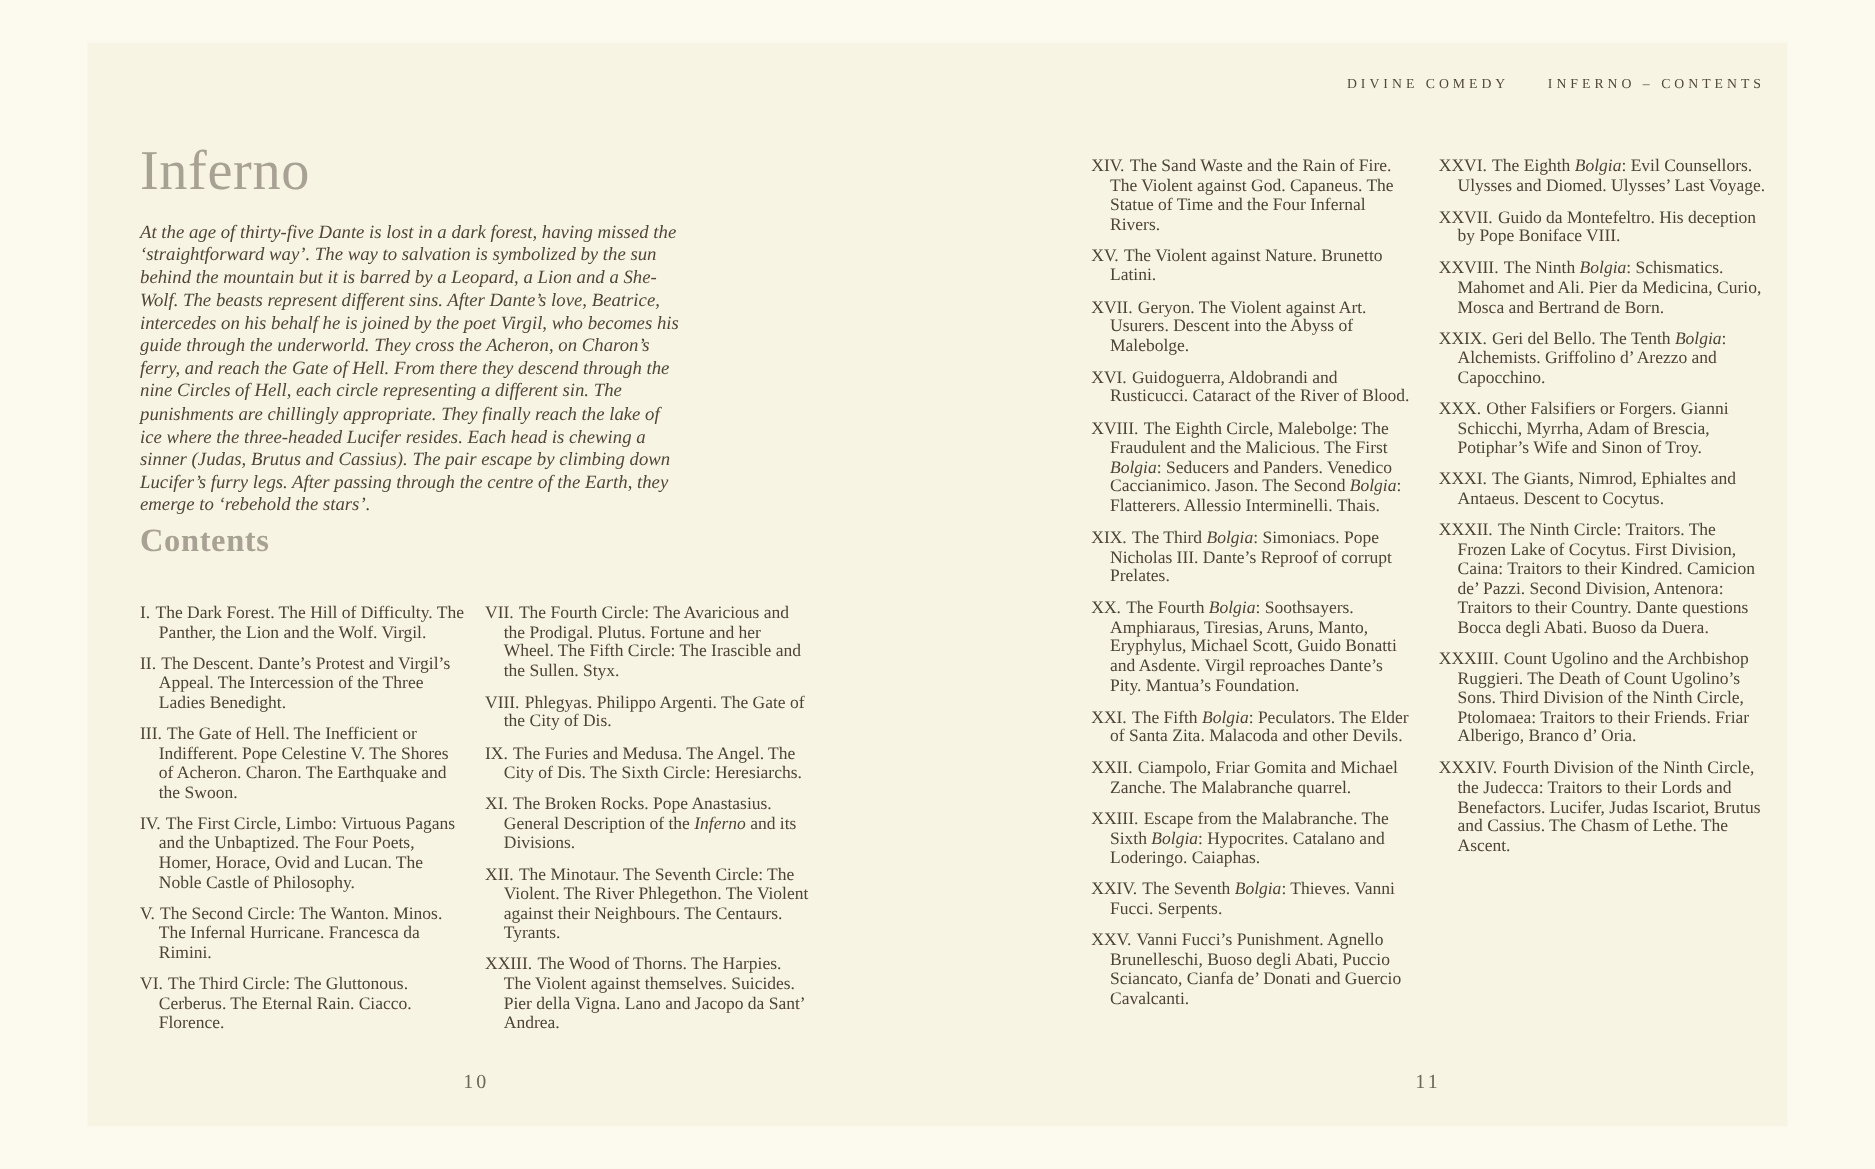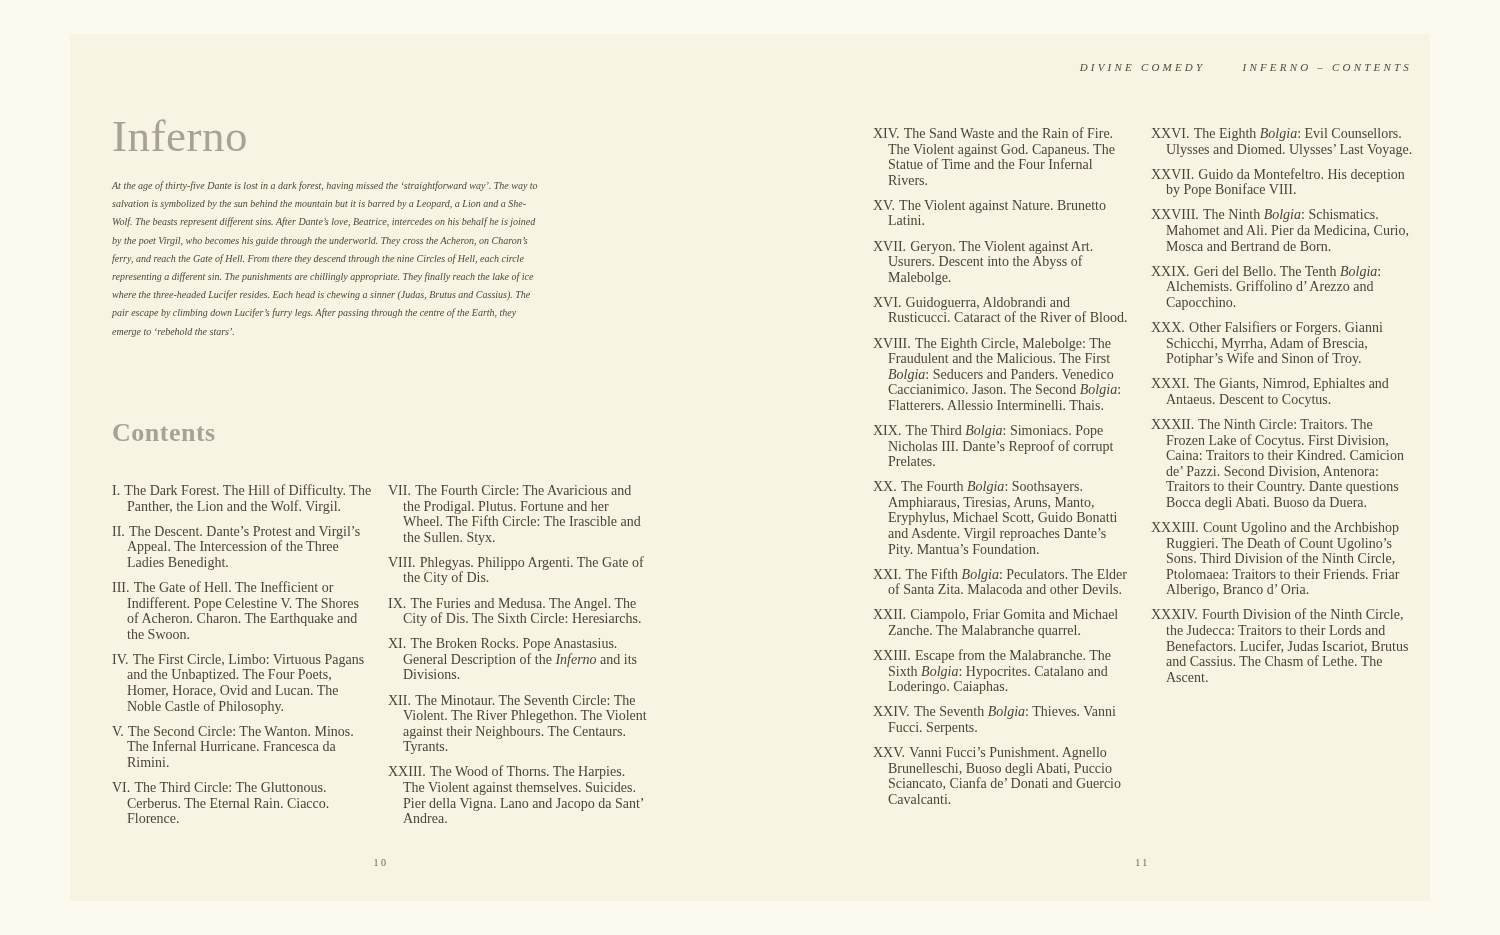--- a/index.html
+++ b/index.html
@@ -18,21 +18,21 @@
   }
   
   .book-title {
     position: absolute; left: 112px; top: 114px;
     font-size: 45px; line-height: 1;
     color: #a8a294; letter-spacing: 0.5px;
   }
   .intro {
     position: absolute; left: 112px; top: 177px; width: 432px;
     font-style: italic;
-    font-size: 10px; line-height: 18.2px;
+    font-size: 15px; line-height: 18.2px;
     color: #4e4739;
   }
   .contents-heading {
     position: absolute; left: 112px; top: 420px;
     font-size: 26px; line-height: 1;
     color: #a8a294; letter-spacing: 0.5px;
   }
   .col { position: absolute; top: 483px; width: 262px; }
   .col-l1 { left: 112px; }
   .col-l2 { left: 388px; }
@@ -44,28 +44,27 @@
     margin-bottom: 9.5px;
     color: #4c4537;
   }
   .entry .num { margin-right: 0.3em; }
   .entry em { font-style: italic; }
   
   .running-head {
     position: absolute; top: 61px;
     font-size: 11px; letter-spacing: 3.2px;
     color: #50493b;
-    font-style: italic;
   }
   .rh-center { left: 873px; width: 539px; text-align: center; }
   .rh-right  { left: 873px; width: 539px; text-align: right; }
   .rh-right span { background: #f8f4e4; padding-left: 10px; text-align: right; }
   .folio {
     position: absolute; top: 857px;
-    font-size: 10px; letter-spacing: 2.5px;
+    font-size: 16px; letter-spacing: 2.5px;
     color: #6d6757; text-align: center;
   }
   .folio-left  { left: 112px; width: 538px; }
   .folio-right { left: 873px; width: 539px; }
 </style>
 </head>
 <body>
 
 <div class="sheet"></div>
 

